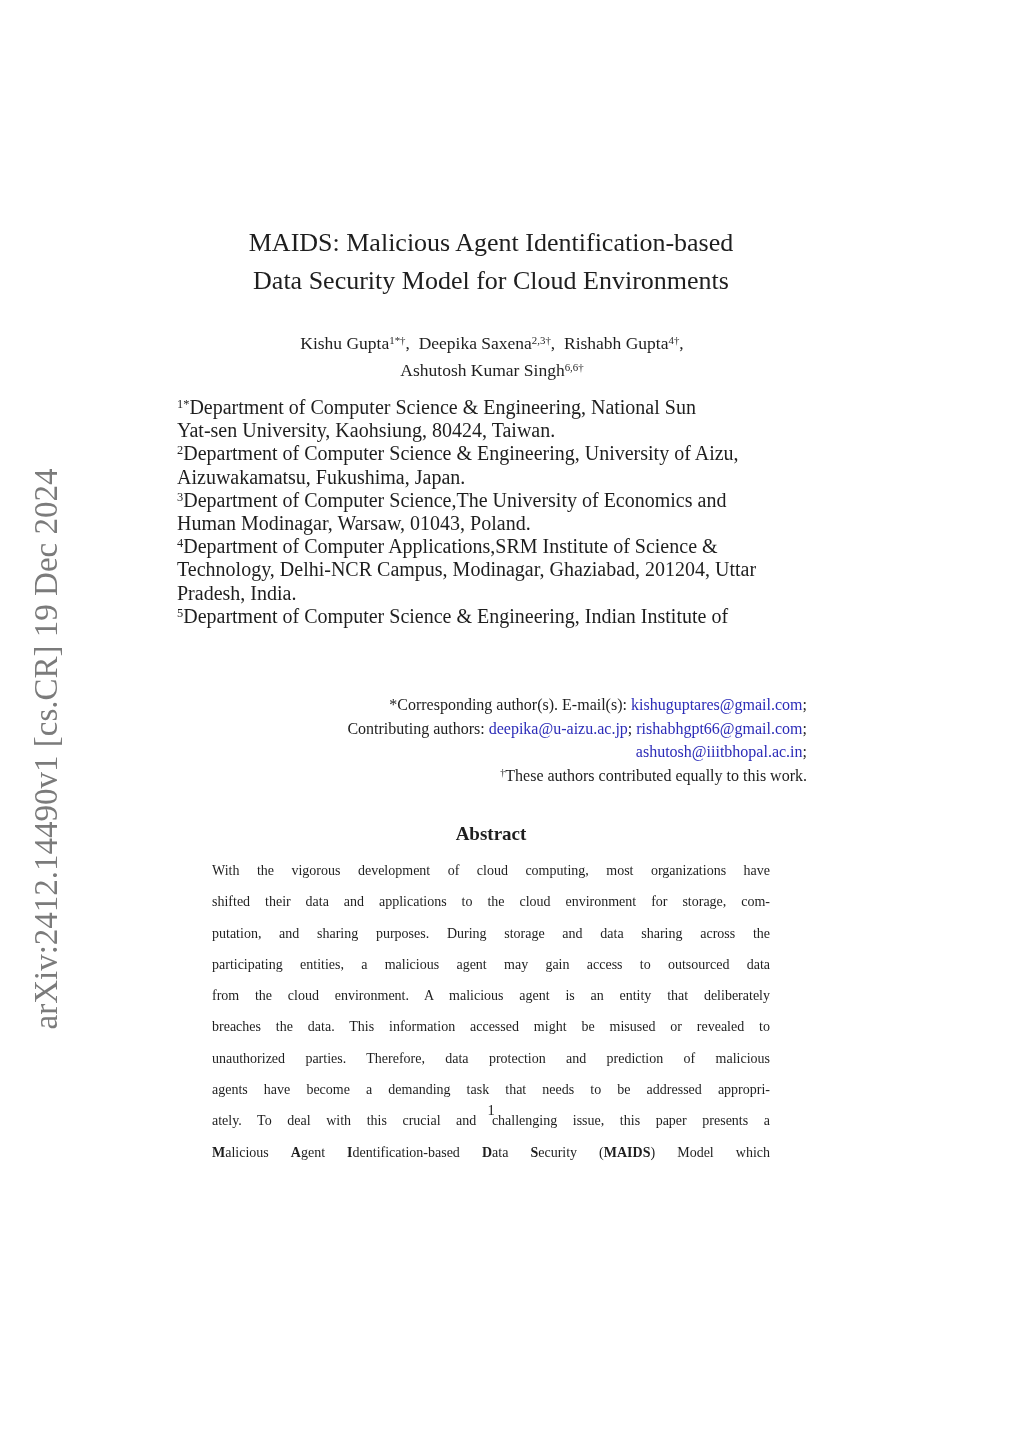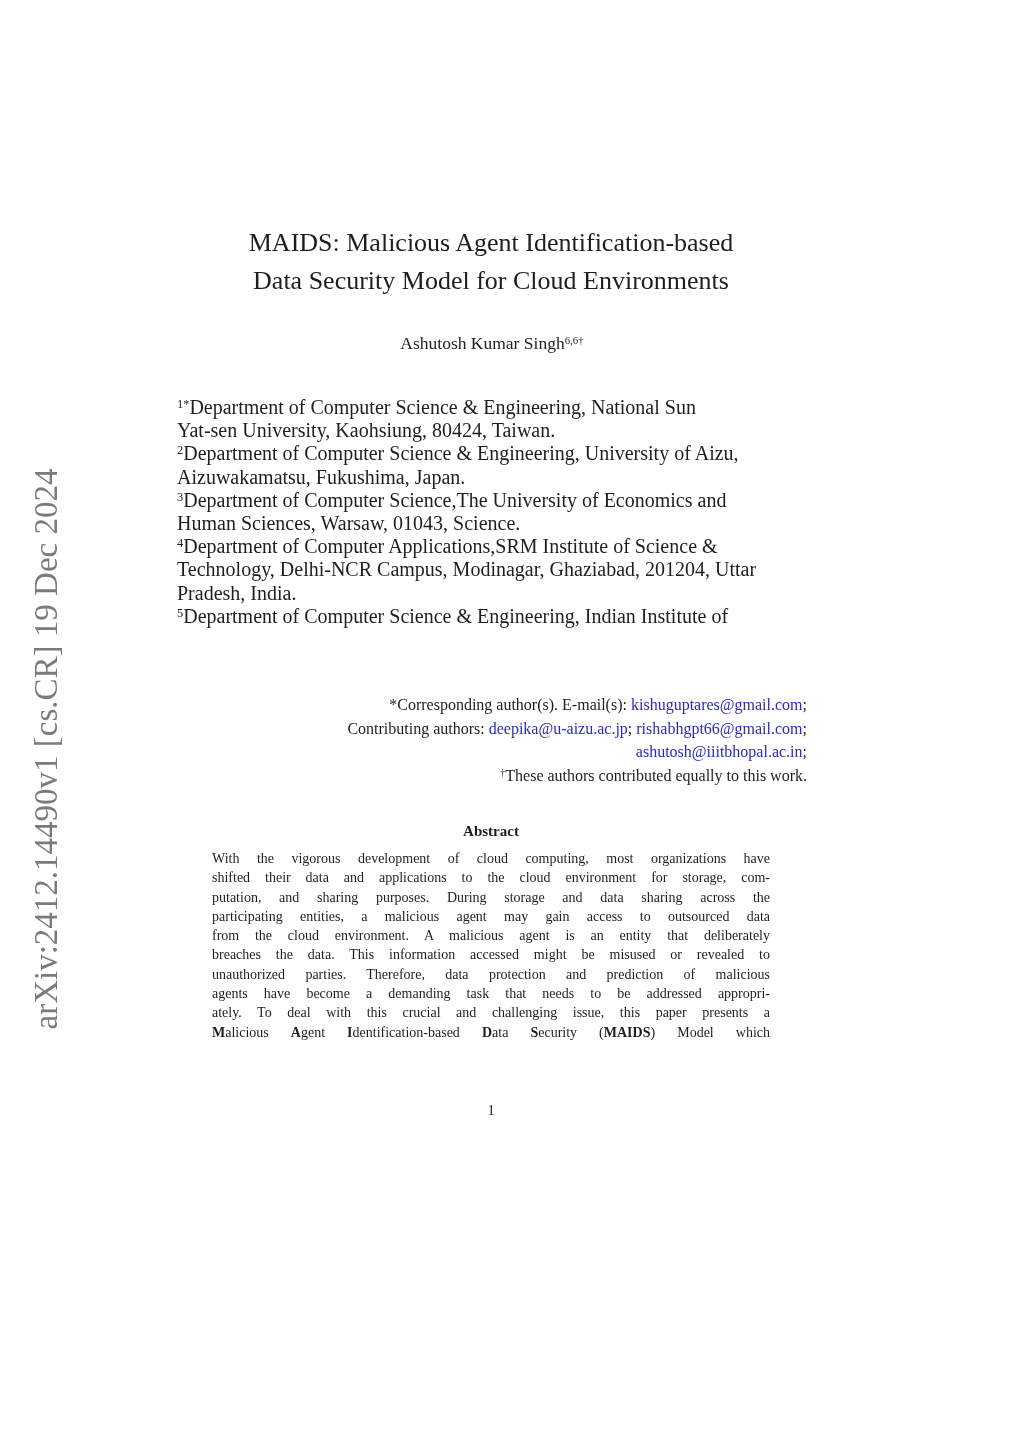--- a/index.html
+++ b/index.html
@@ -58,31 +58,32 @@
     top:693px;left:177px;width:630px;
     text-align:right;
     font-size:16px;
     line-height:23.5px;
   }
   .abstract-heading{
     position:absolute;
     top:823px;left:212px;width:558px;
     text-align:center;
     font-weight:bold;
-    font-size:15px;
+    font-size:19px;
   }
   .abstract-body{
     position:absolute;
     top:849px;left:212px;width:558px;
     font-size:14px;
     line-height:19.3px;
   }
   .abstract-body .line{
     text-align:justify;
     text-align-last:justify;
+    margin-top:12px;
   }
   .page-number{
     position:absolute;
     top:1102px;left:212px;width:558px;
     text-align:center;
     font-size:14.5px;
   }
 </style>
 </head>
 <body>
@@ -90,30 +91,31 @@
 <div id="page">
 
   <div class="arxiv-watermark">arXiv:2412.14490v1 [cs.CR] 19 Dec 2024</div>
 
   <div class="title-block">
       <div class="line">MAIDS: Malicious Agent Identification-based</div>
       <div class="line">Data Security Model for Cloud Environments</div>
     </div>
 
   <div class="authors-block">
+      <div class="line">Kishu Gupta<sup>1*†</sup>,&nbsp; Deepika Saxena<sup>2,3†</sup>,&nbsp; Rishabh Gupta<sup>4†</sup>,</div>
       <div class="line">Ashutosh Kumar Singh<sup>6,6†</sup></div>
     </div>
 
   <div class="affiliations-block">
       <div class="line"><sup>1*</sup>Department of Computer Science &amp; Engineering, National Sun</div>
       <div class="line">Yat-sen University, Kaohsiung, 80424, Taiwan.</div>
       <div class="line"><sup>2</sup>Department of Computer Science &amp; Engineering, University of Aizu,</div>
       <div class="line">Aizuwakamatsu, Fukushima, Japan.</div>
       <div class="line"><sup>3</sup>Department of Computer Science,The University of Economics and</div>
-      <div class="line">Human Sciences, Warsaw, 01043, Science.</div>
+      <div class="line">Human Modinagar, Warsaw, 01043, Poland.</div>
       <div class="line"><sup>4</sup>Department of Computer Applications,SRM Institute of Science &amp;</div>
       <div class="line">Technology, Delhi-NCR Campus, Modinagar, Ghaziabad, 201204, Uttar</div>
       <div class="line">Pradesh, India.</div>
       <div class="line"><sup>5</sup>Department of Computer Science &amp; Engineering, Indian Institute of</div>
     </div>
 
   <div class="correspondence-block">
       <div class="line">*Corresponding author(s). E-mail(s): <span class="email-link">kishuguptares@gmail.com</span>;</div>
       <div class="line">Contributing authors: <span class="email-link">deepika@u-aizu.ac.jp</span>; <span class="email-link">rishabhgpt66@gmail.com</span>;</div>
       <div class="line"><span class="email-link">ashutosh@iiitbhopal.ac.in</span>;</div>

